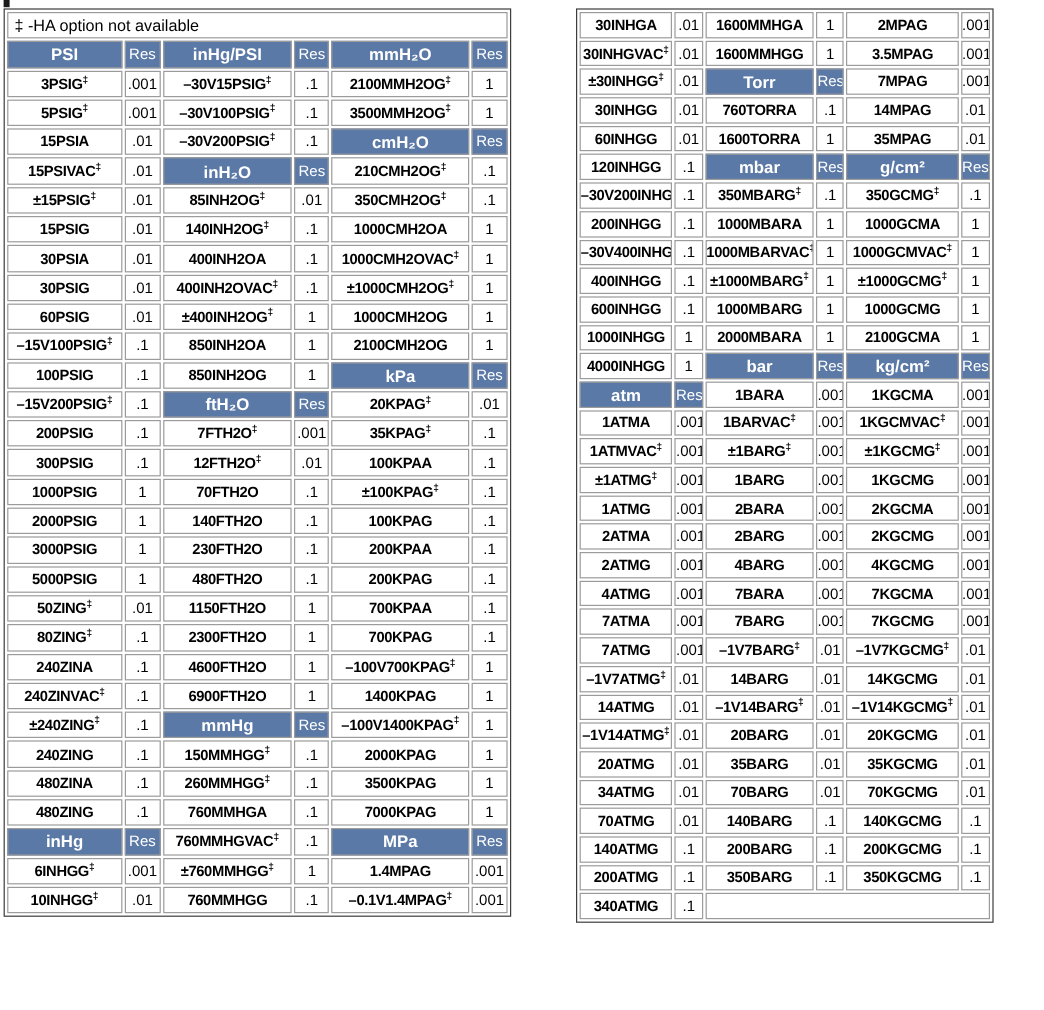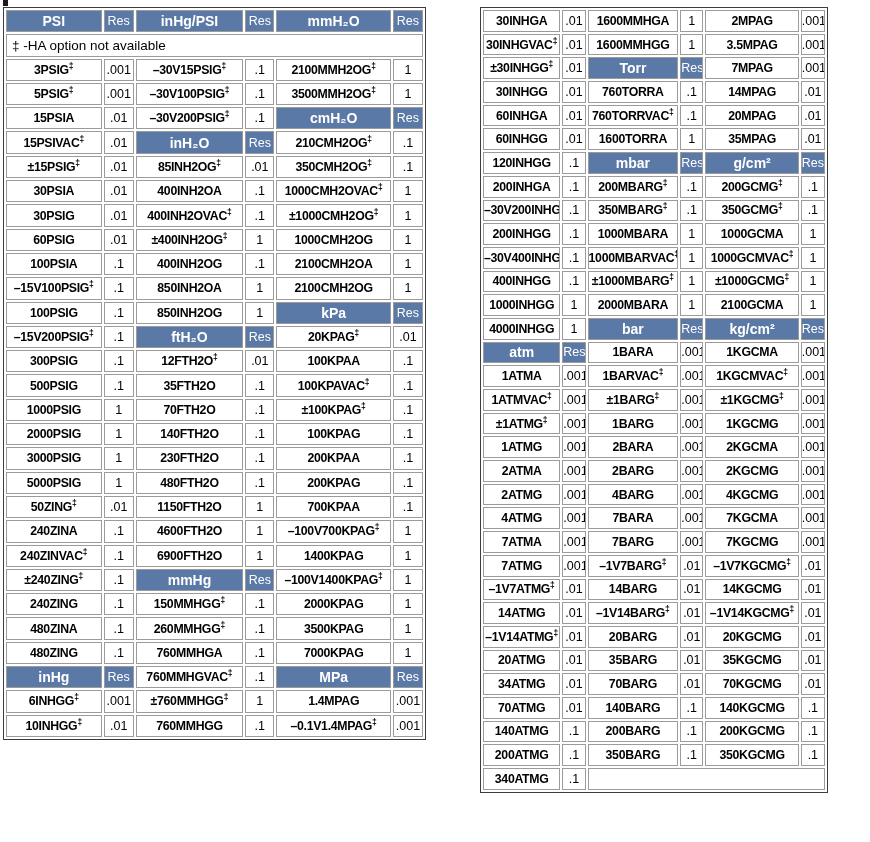--- a/index.html
+++ b/index.html
@@ -34,31 +34,31 @@
       <colgroup>
         <col style="width:23.5%">
           <col style="width:7.4%">
         <col style="width:26.4%">
           <col style="width:7.2%">
         <col style="width:28.1%">
           <col style="width:7.4%">
       </colgroup>
       <tbody>
           <tr>
+            <td class="note" colspan="6">‡ -HA option not available</td>
+          </tr>
+          <tr>
             <td class="h">PSI</td>
             <td class="hr">Res</td>
             <td class="h">inHg/PSI</td>
             <td class="hr">Res</td>
             <td class="h">mmH₂O</td>
             <td class="hr">Res</td>
           </tr>
           <tr>
-            <td class="note" colspan="6">‡ -HA option not available</td>
-          </tr>
-          <tr>
             <td class="d">3PSIG<sup class="dg">‡</sup></td>
             <td class="r">.001</td>
             <td class="d">–30V15PSIG<sup class="dg">‡</sup></td>
             <td class="r">.1</td>
             <td class="d">2100MMH2OG<sup class="dg">‡</sup></td>
             <td class="r">1</td>
           </tr>
           <tr>
             <td class="d">5PSIG<sup class="dg">‡</sup></td>
             <td class="r">.001</td>
@@ -85,20 +85,28 @@
           </tr>
           <tr>
             <td class="d">±15PSIG<sup class="dg">‡</sup></td>
             <td class="r">.01</td>
             <td class="d">85INH2OG<sup class="dg">‡</sup></td>
             <td class="r">.01</td>
             <td class="d">350CMH2OG<sup class="dg">‡</sup></td>
             <td class="r">.1</td>
           </tr>
           <tr>
+            <td class="d">15PSIG</td>
+            <td class="r">.01</td>
+            <td class="d">140INH2OG<sup class="dg">‡</sup></td>
+            <td class="r">.1</td>
+            <td class="d">1000CMH2OA</td>
+            <td class="r">1</td>
+          </tr>
+          <tr>
             <td class="d">30PSIA</td>
             <td class="r">.01</td>
             <td class="d">400INH2OA</td>
             <td class="r">.1</td>
             <td class="d">1000CMH2OVAC<sup class="dg">‡</sup></td>
             <td class="r">1</td>
           </tr>
           <tr>
             <td class="d">30PSIG</td>
             <td class="r">.01</td>
@@ -109,28 +117,20 @@
           </tr>
           <tr>
             <td class="d">60PSIG</td>
             <td class="r">.01</td>
             <td class="d">±400INH2OG<sup class="dg">‡</sup></td>
             <td class="r">1</td>
             <td class="d">1000CMH2OG</td>
             <td class="r">1</td>
           </tr>
           <tr>
-            <td class="d">100PSIA</td>
-            <td class="r">.1</td>
-            <td class="d">400INH2OG</td>
-            <td class="r">.1</td>
-            <td class="d">2100CMH2OA</td>
-            <td class="r">1</td>
-          </tr>
-          <tr>
             <td class="d">–15V100PSIG<sup class="dg">‡</sup></td>
             <td class="r">.1</td>
             <td class="d">850INH2OA</td>
             <td class="r">1</td>
             <td class="d">2100CMH2OG</td>
             <td class="r">1</td>
           </tr>
           <tr>
             <td class="d">100PSIG</td>
             <td class="r">.1</td>
@@ -141,36 +141,36 @@
           </tr>
           <tr>
             <td class="d">–15V200PSIG<sup class="dg">‡</sup></td>
             <td class="r">.1</td>
             <td class="h">ftH₂O</td>
             <td class="hr">Res</td>
             <td class="d">20KPAG<sup class="dg">‡</sup></td>
             <td class="r">.01</td>
           </tr>
           <tr>
+            <td class="d">200PSIG</td>
+            <td class="r">.1</td>
+            <td class="d">7FTH2O<sup class="dg">‡</sup></td>
+            <td class="r">.001</td>
+            <td class="d">35KPAG<sup class="dg">‡</sup></td>
+            <td class="r">.1</td>
+          </tr>
+          <tr>
             <td class="d">300PSIG</td>
             <td class="r">.1</td>
             <td class="d">12FTH2O<sup class="dg">‡</sup></td>
             <td class="r">.01</td>
             <td class="d">100KPAA</td>
             <td class="r">.1</td>
           </tr>
           <tr>
-            <td class="d">500PSIG</td>
-            <td class="r">.1</td>
-            <td class="d">35FTH2O</td>
-            <td class="r">.1</td>
-            <td class="d">100KPAVAC<sup class="dg">‡</sup></td>
-            <td class="r">.1</td>
-          </tr>
-          <tr>
             <td class="d">1000PSIG</td>
             <td class="r">1</td>
             <td class="d">70FTH2O</td>
             <td class="r">.1</td>
             <td class="d">±100KPAG<sup class="dg">‡</sup></td>
             <td class="r">.1</td>
           </tr>
           <tr>
             <td class="d">2000PSIG</td>
             <td class="r">1</td>
@@ -194,20 +194,28 @@
             <td class="r">.1</td>
             <td class="d">200KPAG</td>
             <td class="r">.1</td>
           </tr>
           <tr>
             <td class="d">50ZING<sup class="dg">‡</sup></td>
             <td class="r">.01</td>
             <td class="d">1150FTH2O</td>
             <td class="r">1</td>
             <td class="d">700KPAA</td>
+            <td class="r">.1</td>
+          </tr>
+          <tr>
+            <td class="d">80ZING<sup class="dg">‡</sup></td>
+            <td class="r">.1</td>
+            <td class="d">2300FTH2O</td>
+            <td class="r">1</td>
+            <td class="d">700KPAG</td>
             <td class="r">.1</td>
           </tr>
           <tr>
             <td class="d">240ZINA</td>
             <td class="r">.1</td>
             <td class="d">4600FTH2O</td>
             <td class="r">1</td>
             <td class="d">–100V700KPAG<sup class="dg">‡</sup></td>
             <td class="r">1</td>
           </tr>
@@ -316,52 +324,36 @@
           </tr>
           <tr>
             <td class="d">30INHGG</td>
             <td class="r">.01</td>
             <td class="d">760TORRA</td>
             <td class="r">.1</td>
             <td class="d">14MPAG</td>
             <td class="r">.01</td>
           </tr>
           <tr>
-            <td class="d">60INHGA</td>
-            <td class="r">.01</td>
-            <td class="d">760TORRVAC<sup class="dg">‡</sup></td>
-            <td class="r">.1</td>
-            <td class="d">20MPAG</td>
-            <td class="r">.01</td>
-          </tr>
-          <tr>
             <td class="d">60INHGG</td>
             <td class="r">.01</td>
             <td class="d">1600TORRA</td>
             <td class="r">1</td>
             <td class="d">35MPAG</td>
             <td class="r">.01</td>
           </tr>
           <tr>
             <td class="d">120INHGG</td>
             <td class="r">.1</td>
             <td class="h">mbar</td>
             <td class="hr">Res</td>
             <td class="h">g/cm²</td>
             <td class="hr">Res</td>
           </tr>
           <tr>
-            <td class="d">200INHGA</td>
-            <td class="r">.1</td>
-            <td class="d">200MBARG<sup class="dg">‡</sup></td>
-            <td class="r">.1</td>
-            <td class="d">200GCMG<sup class="dg">‡</sup></td>
-            <td class="r">.1</td>
-          </tr>
-          <tr>
             <td class="d">–30V200INHGG<sup class="dg">‡</sup></td>
             <td class="r">.1</td>
             <td class="d">350MBARG<sup class="dg">‡</sup></td>
             <td class="r">.1</td>
             <td class="d">350GCMG<sup class="dg">‡</sup></td>
             <td class="r">.1</td>
           </tr>
           <tr>
             <td class="d">200INHGG</td>
             <td class="r">.1</td>
@@ -377,20 +369,28 @@
             <td class="r">1</td>
             <td class="d">1000GCMVAC<sup class="dg">‡</sup></td>
             <td class="r">1</td>
           </tr>
           <tr>
             <td class="d">400INHGG</td>
             <td class="r">.1</td>
             <td class="d">±1000MBARG<sup class="dg">‡</sup></td>
             <td class="r">1</td>
             <td class="d">±1000GCMG<sup class="dg">‡</sup></td>
+            <td class="r">1</td>
+          </tr>
+          <tr>
+            <td class="d">600INHGG</td>
+            <td class="r">.1</td>
+            <td class="d">1000MBARG</td>
+            <td class="r">1</td>
+            <td class="d">1000GCMG</td>
             <td class="r">1</td>
           </tr>
           <tr>
             <td class="d">1000INHGG</td>
             <td class="r">1</td>
             <td class="d">2000MBARA</td>
             <td class="r">1</td>
             <td class="d">2100GCMA</td>
             <td class="r">1</td>
           </tr>

